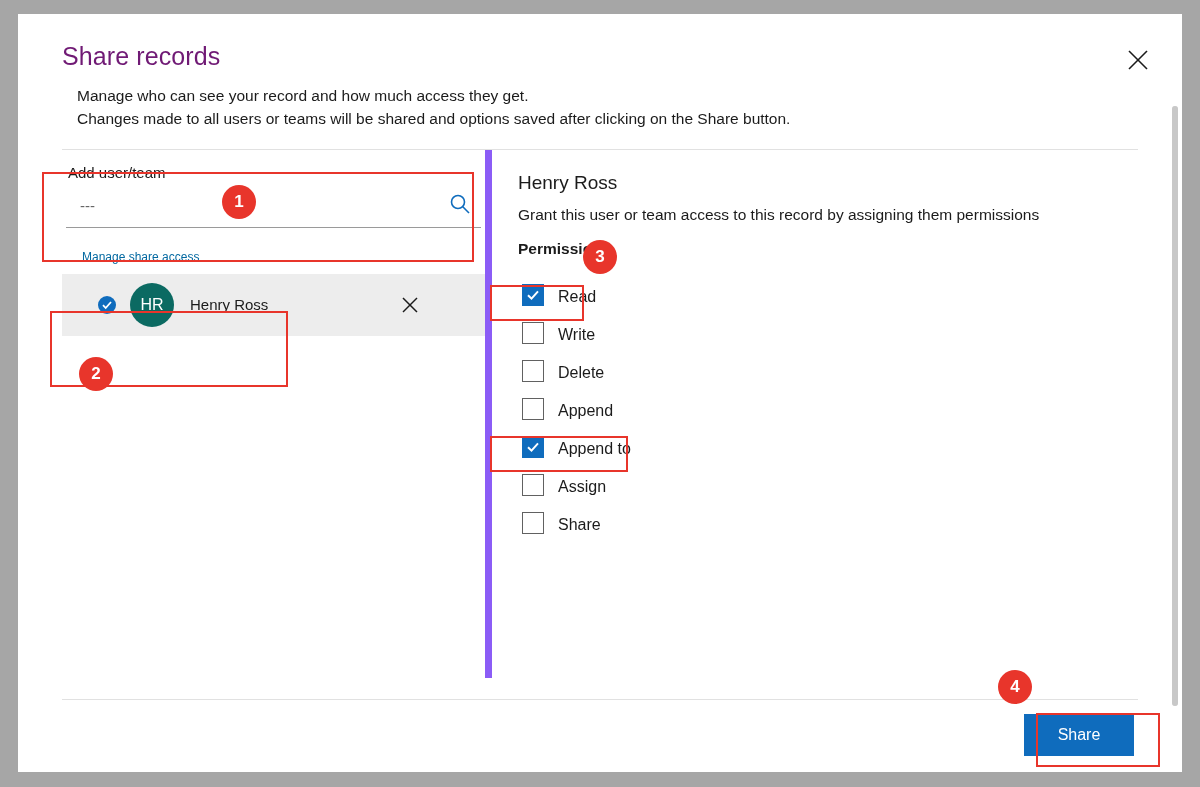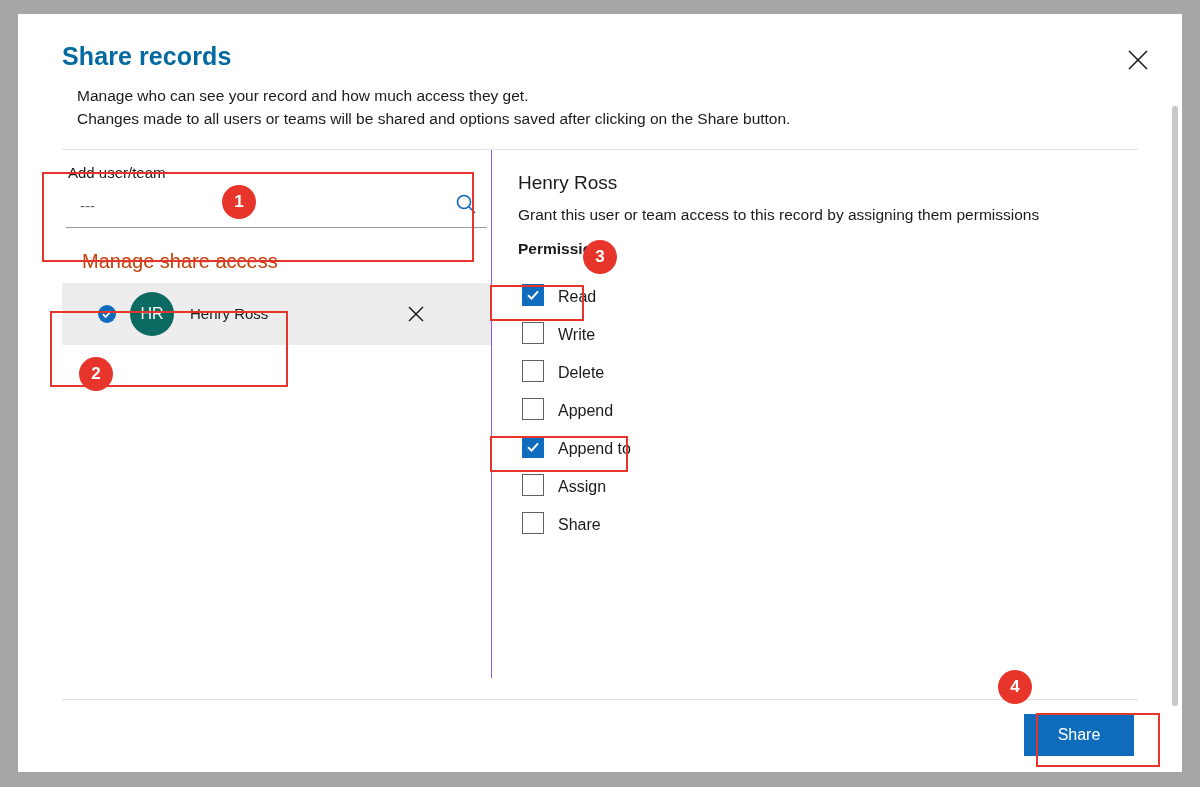--- a/index.html
+++ b/index.html
@@ -22,22 +22,22 @@
     background: #ffffff;
     box-sizing: border-box;
     overflow: hidden;
   }
   .dialog-header {
     position: relative;
     padding: 28px 40px 0 44px;
   }
   .dialog-title {
     font-size: 25px;
-    font-weight: bold;
-    color: #0369a1;
+    font-weight: normal;
+    color: #701a75;
     letter-spacing: 0.1px;
   }
   .close-icon {
     position: absolute;
     right: 24px;
     top: 26px;
     width: 40px;
     height: 40px;
     display: flex;
     align-items: center;
@@ -60,21 +60,21 @@
   }
 
   .body-area {
     display: flex;
     padding: 0 44px;
     height: 528px;
     box-sizing: border-box;
   }
   .left-pane {
     width: 430px;
-    border-right: 1px solid #8b5cf6;
+    border-right: 7px solid #8b5cf6;
     padding-top: 14px;
     box-sizing: border-box;
     position: relative;
   }
   .right-pane {
     flex: 1;
     padding: 22px 0 0 26px;
     box-sizing: border-box;
     position: relative;
   }
@@ -105,22 +105,22 @@
   }
   .search-icon {
     position: absolute;
     right: 10px;
     top: 50%;
     transform: translateY(-50%);
     cursor: pointer;
   }
 
   .manage-label {
-    font-size: 20px;
-    color: #c2410c;
+    font-size: 12px;
+    color: #0369a1;
     margin: 22px 0 10px 20px;
   }
   .share-row {
     display: flex;
     align-items: center;
     height: 62px;
     background: #ededed;
     padding-left: 36px;
     padding-right: 12px;
     box-sizing: border-box;

